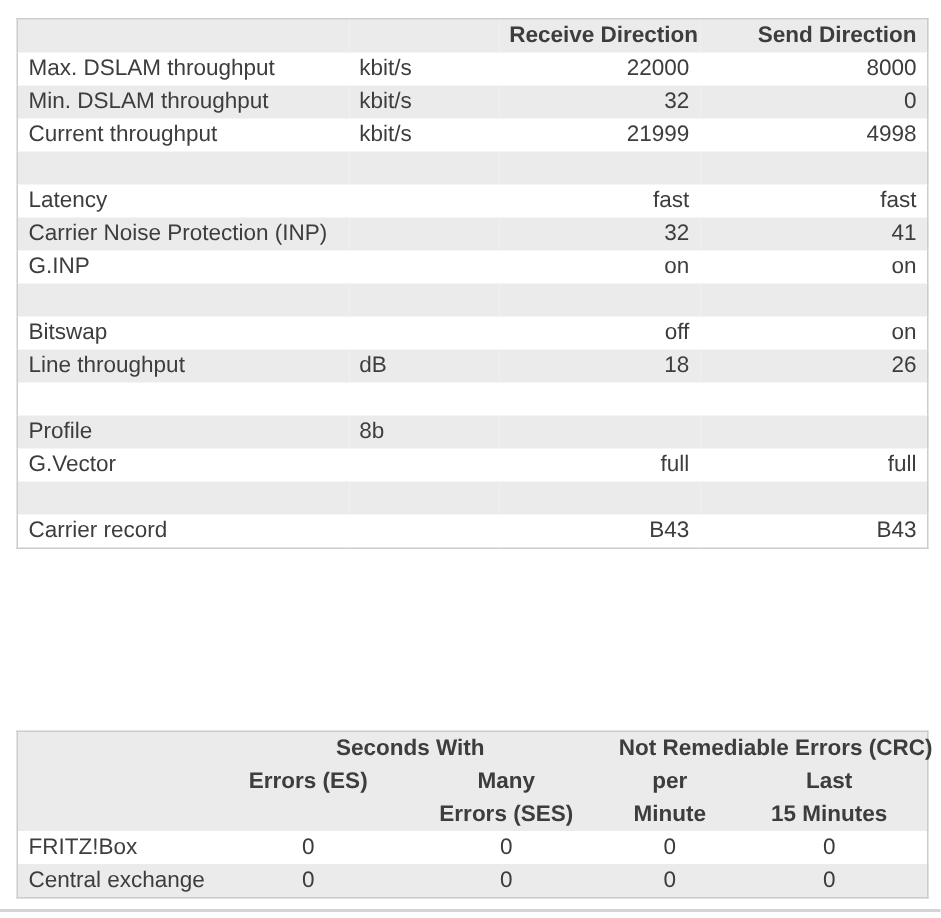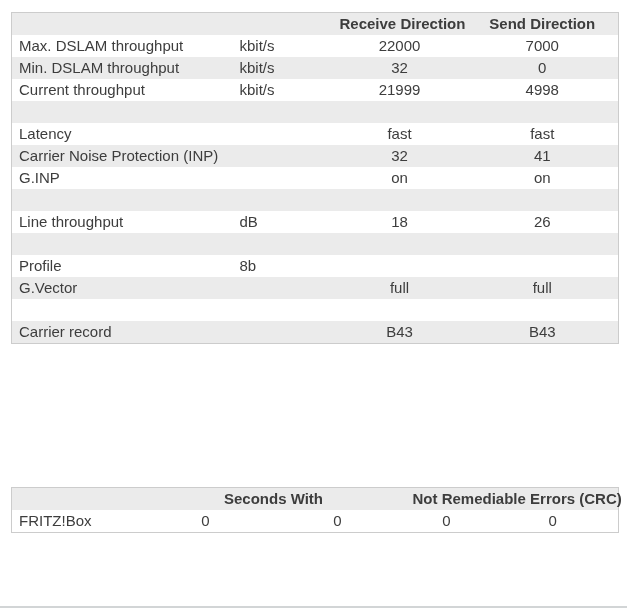--- a/index.html
+++ b/index.html
@@ -16,21 +16,21 @@
     color:var(--text); font-size:15px;
   }
   table{ border-collapse:collapse; table-layout:fixed; width:607px; }
   td,th{
     height:22px; line-height:22px; padding:0 7px;
     white-space:nowrap; overflow:visible;
     font-size:15px; font-weight:normal; text-align:left;
     vertical-align:middle;
   }
   th{ font-weight:bold; }
-  .num{ text-align:center; }
+  .num{ text-align:right; }
   .ctr{ text-align:center; }
 
   
   .t1{ position:absolute; left:11px; top:12px; border:1px solid var(--border); }
   .t1 thead tr{ background:var(--stripe); }
   .t1 tbody tr:nth-child(even){ background:var(--stripe); }
 
   
   .t2{ position:absolute; left:11px; top:487px; border:1px solid var(--border); }
   .t2 thead{ background:var(--stripe); }
@@ -59,21 +59,21 @@
       <td></td>
       <th class="num">Receive Direction</th>
       <th class="num">Send Direction</th>
     </tr>
   </thead>
   <tbody>
     <tr>
       <td>Max. DSLAM throughput</td>
       <td>kbit/s</td>
       <td class="num">22000</td>
-      <td class="num">7000</td>
+      <td class="num">8000</td>
     </tr>
     <tr>
       <td>Min. DSLAM throughput</td>
       <td>kbit/s</td>
       <td class="num">32</td>
       <td class="num">0</td>
     </tr>
     <tr>
       <td>Current throughput</td>
       <td>kbit/s</td>
@@ -102,20 +102,26 @@
       <td>G.INP</td>
       <td></td>
       <td class="num">on</td>
       <td class="num">on</td>
     </tr>
     <tr>
       <td></td>
       <td></td>
       <td class="num"></td>
       <td class="num"></td>
+    </tr>
+    <tr>
+      <td>Bitswap</td>
+      <td></td>
+      <td class="num">off</td>
+      <td class="num">on</td>
     </tr>
     <tr>
       <td>Line throughput</td>
       <td>dB</td>
       <td class="num">18</td>
       <td class="num">26</td>
     </tr>
     <tr>
       <td></td>
       <td></td>
@@ -156,25 +162,51 @@
       <col style="width:136px">
       <col style="width:82px">
       <col style="width:131px">
   </colgroup>
   <thead>
     <tr>
       <td></td>
       <th class="ctr" colspan="2">Seconds With</th>
       <th class="ctr" colspan="2">Not Remediable Errors (CRC)</th>
     </tr>
+    <tr>
+      <td></td>
+      <th class="twoline">
+        <div>Errors (ES)</div>
+        <div></div>
+      </th>
+      <th class="twoline">
+        <div>Many</div>
+        <div>Errors (SES)</div>
+      </th>
+      <th class="twoline">
+        <div>per</div>
+        <div>Minute</div>
+      </th>
+      <th class="twoline">
+        <div>Last</div>
+        <div>15 Minutes</div>
+      </th>
+    </tr>
   </thead>
   <tbody>
     <tr>
       <td>FRITZ!Box</td>
       <td class="ctr">0</td>
       <td class="ctr">0</td>
       <td class="ctr">0</td>
       <td class="ctr">0</td>
     </tr>
+    <tr>
+      <td>Central exchange</td>
+      <td class="ctr">0</td>
+      <td class="ctr">0</td>
+      <td class="ctr">0</td>
+      <td class="ctr">0</td>
+    </tr>
   </tbody>
 </table>
 
 <div class="divider"></div>
 
 </body></html>

